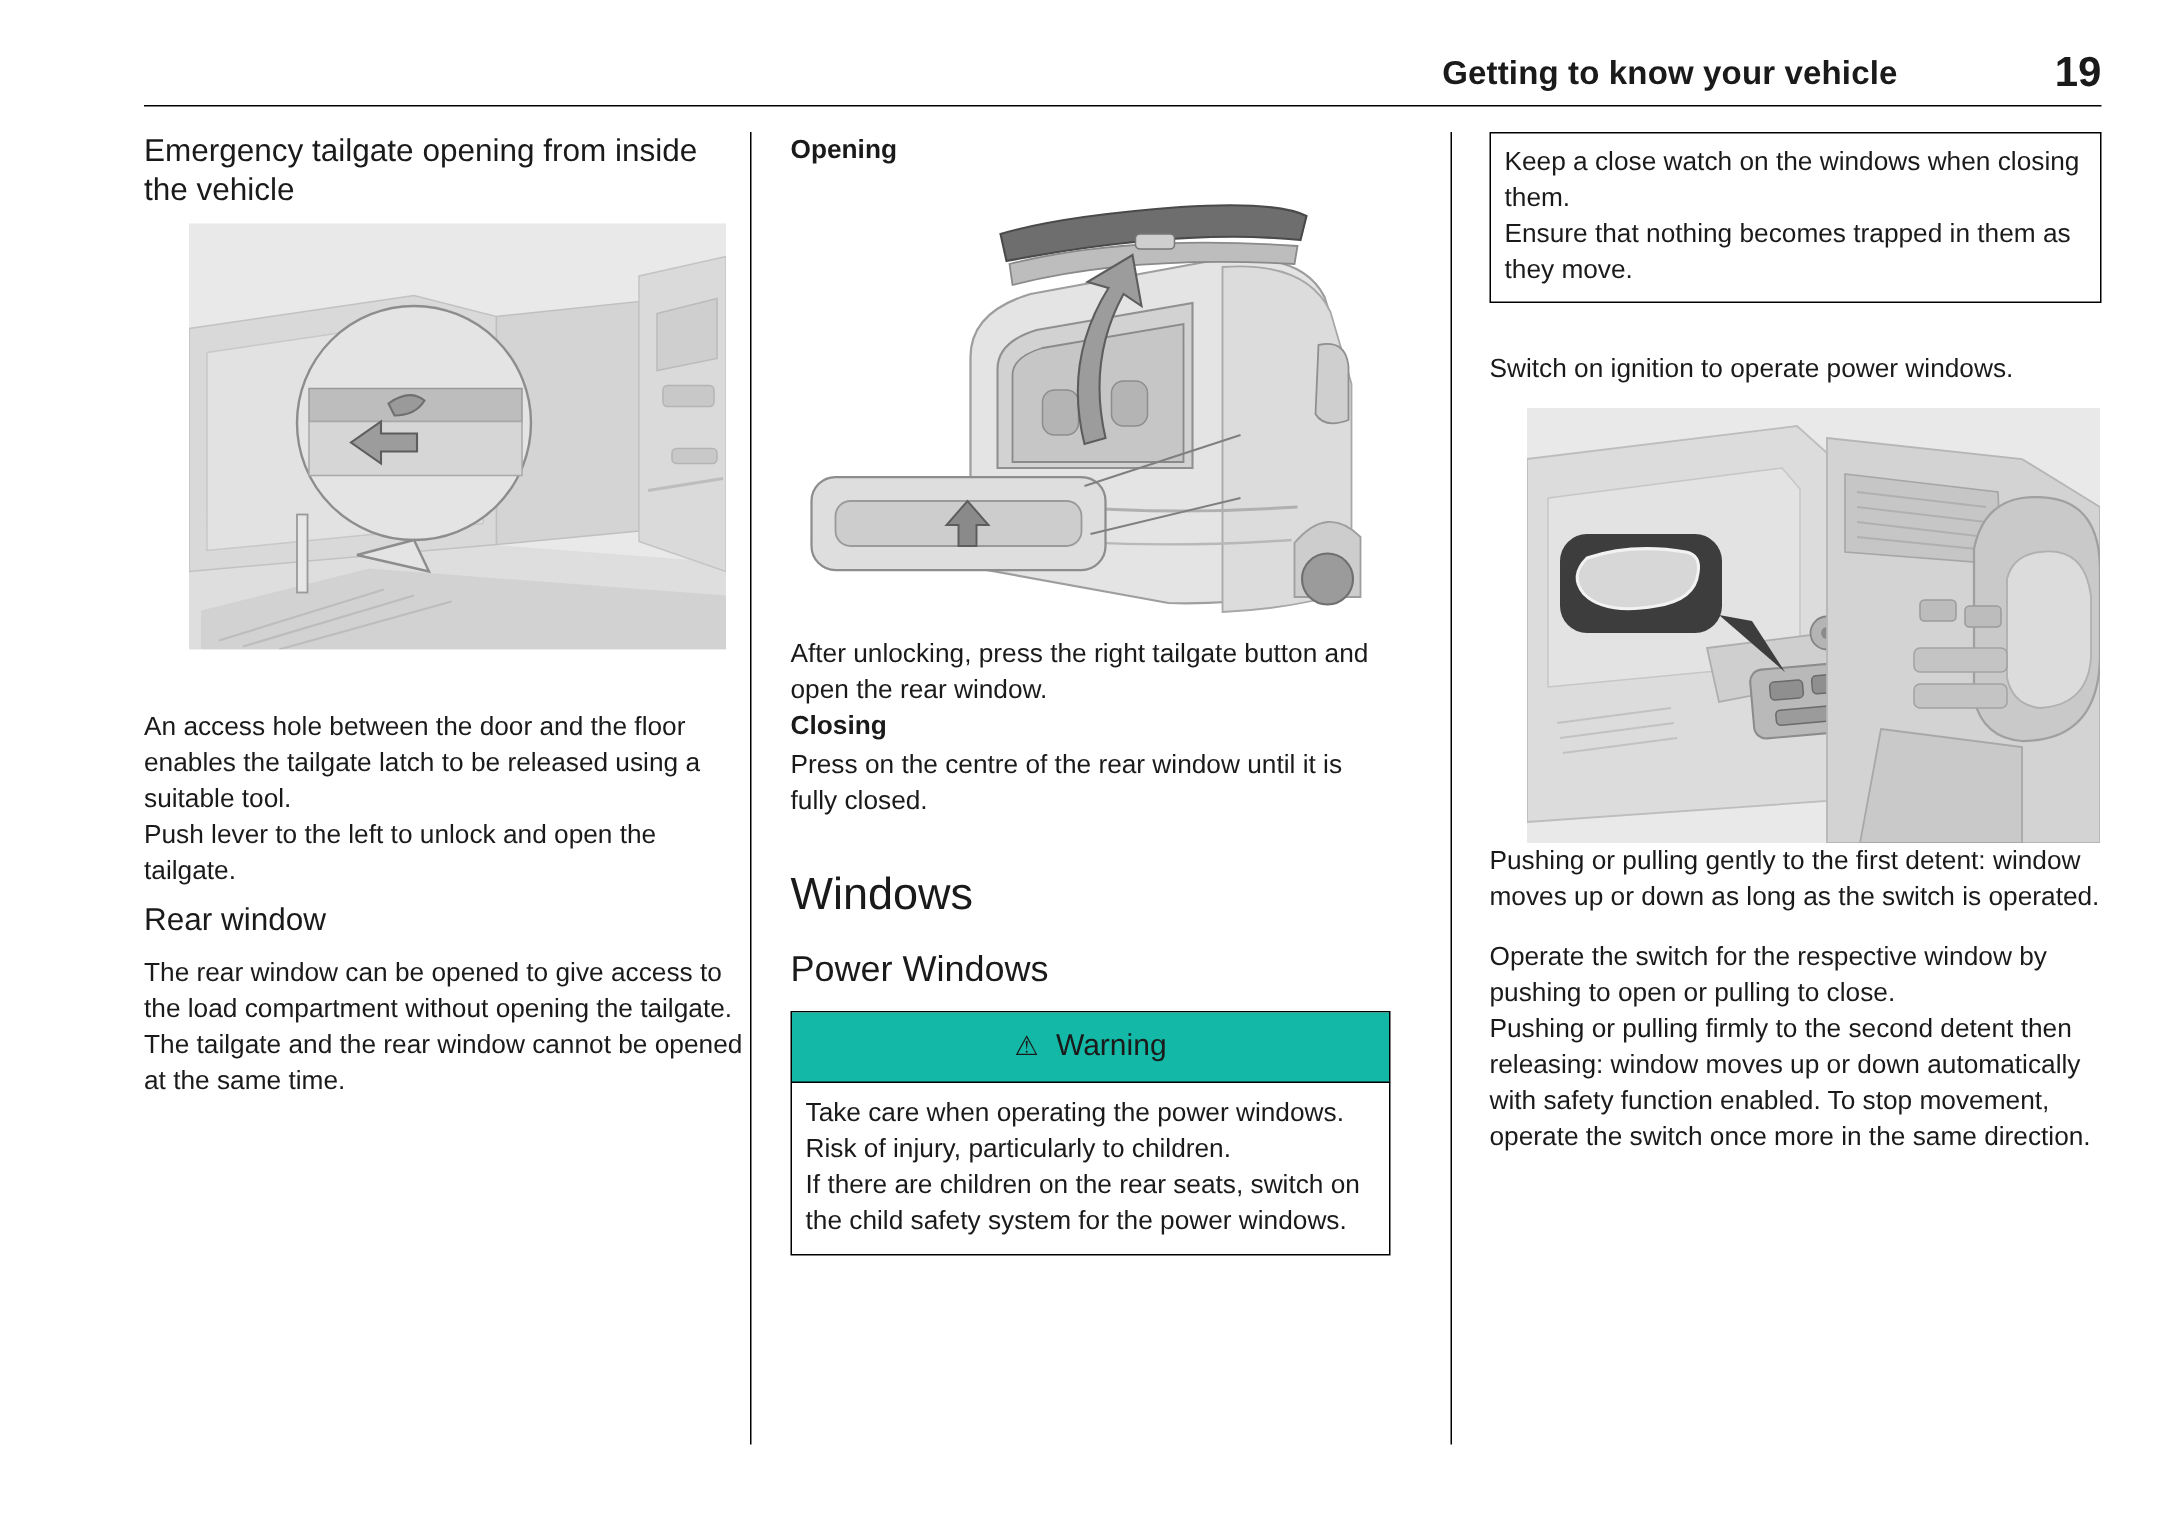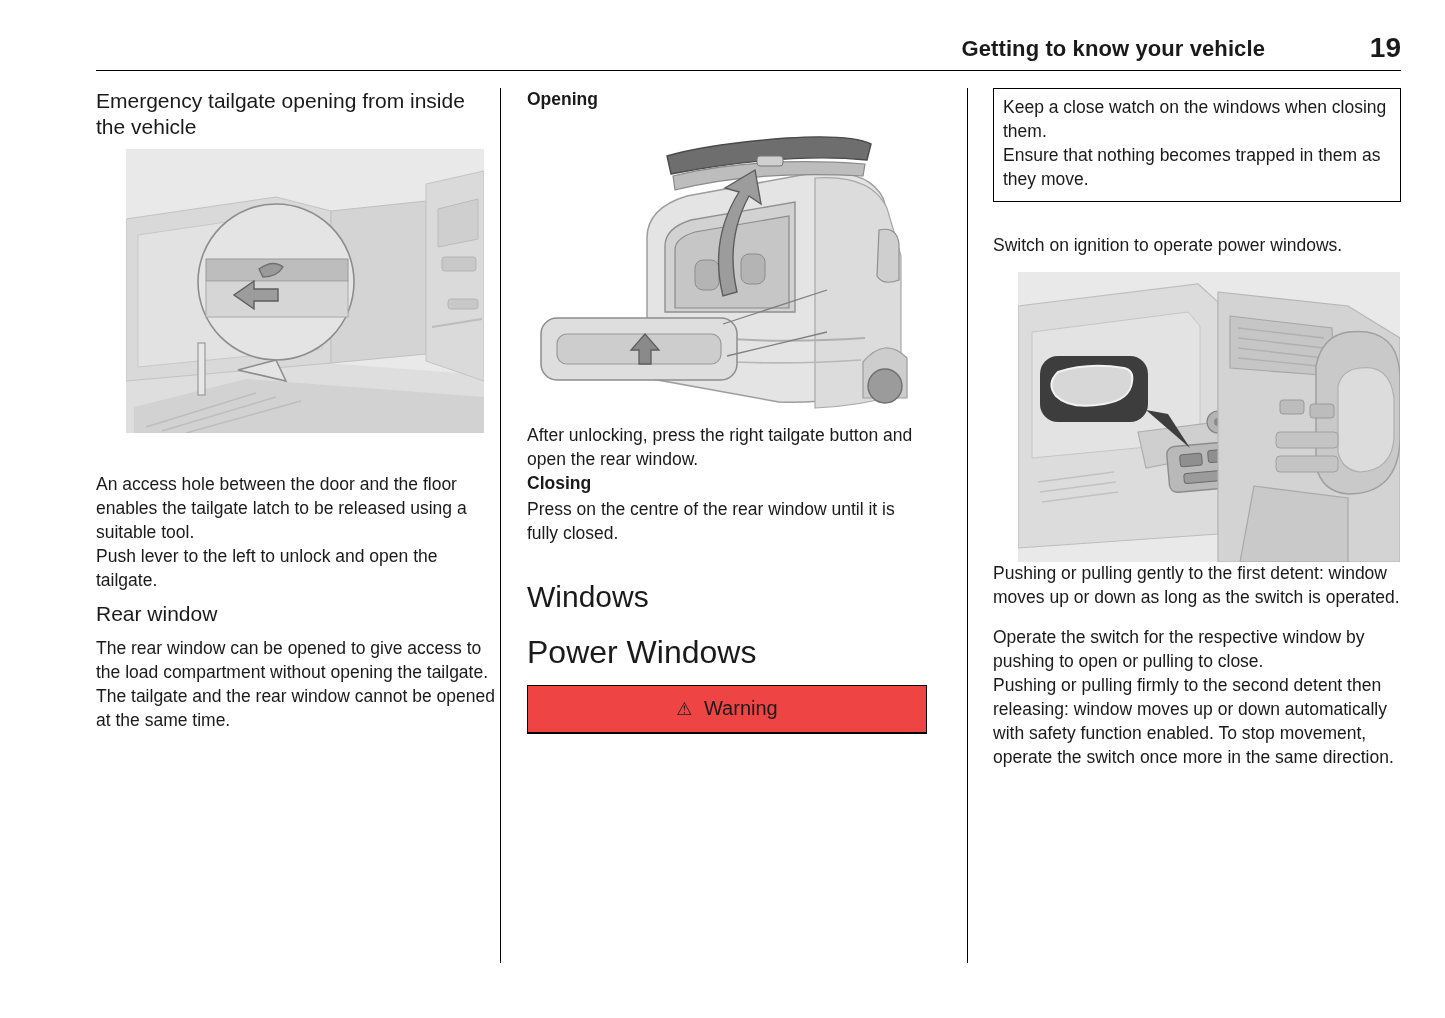--- a/index.html
+++ b/index.html
@@ -88,21 +88,21 @@
     font-size: 17.5px;
     font-weight: bold;
     margin: 0 0 2px 0;
   }
   h2.big {
     font-size: 30px;
     font-weight: normal;
     margin: 30px 0 14px 0;
   }
   h2.mid {
-    font-size: 32px;
+    font-size: 24px;
     font-weight: normal;
     margin: 14px 0 10px 0;
   }
   p {
     margin: 0 0 0 0;
     font-size: 17.5px;
     line-height: 1.37;
   }
   p.gap { margin-top: 14px; }
 
@@ -114,21 +114,21 @@
     overflow: hidden;
   }
   .fig svg { display: block; }
 
   
   .warnbox {
     border: 1px solid #000;
     margin-top: 6px;
   }
   .warnbox .bar {
-    background: #ef4444;
+    background: #14b8a6;
     border-bottom: 1px solid #000;
     text-align: center;
     font-size: 20px;
     padding: 9px 0 10px 0;
   }
   .warnbox .body {
     padding: 8px 9px 10px 9px;
     font-size: 17.5px;
     line-height: 1.37;
   }
@@ -251,20 +251,24 @@
     <h3 class="sub" style="margin-top:0;">Closing</h3>
     <p>Press on the centre of the rear window until it is fully closed.</p>
 
     <h2 class="big">Windows</h2>
     <h2 class="mid">Power Windows</h2>
 
     <div class="warnbox">
       <div class="bar">
         <span class="warn-glyph">⚠</span>
         <span style="margin-left:6px;">Warning</span>
+      </div>
+      <div class="body">
+        <p>Take care when operating the power windows. Risk of injury, particularly to children.</p>
+        <p>If there are children on the rear seats, switch on the child safety system for the power windows.</p>
       </div>
     </div>
   </div>
 
   <div class="col col3">
 
     <div class="notebox">
       <p>Keep a close watch on the windows when closing them.</p>
       <p>Ensure that nothing becomes trapped in them as they move.</p>
     </div>

